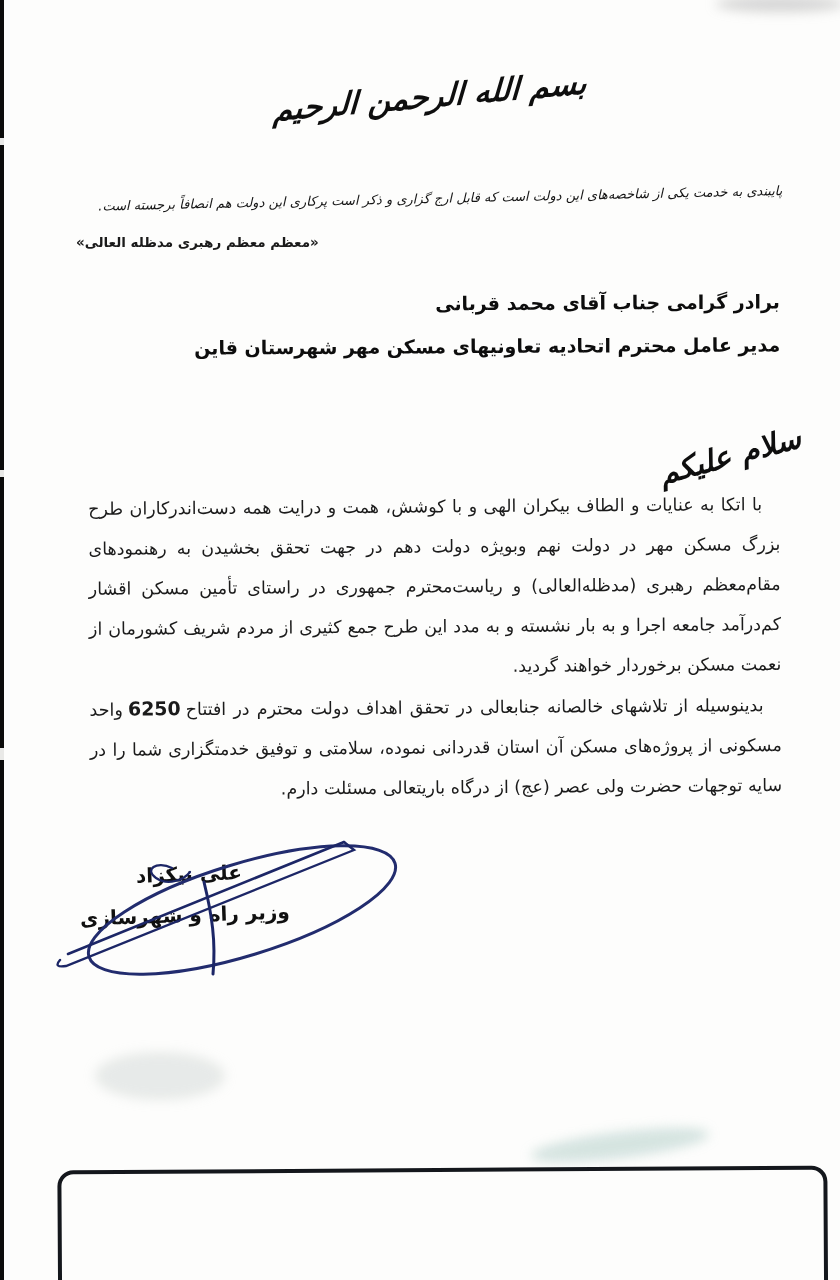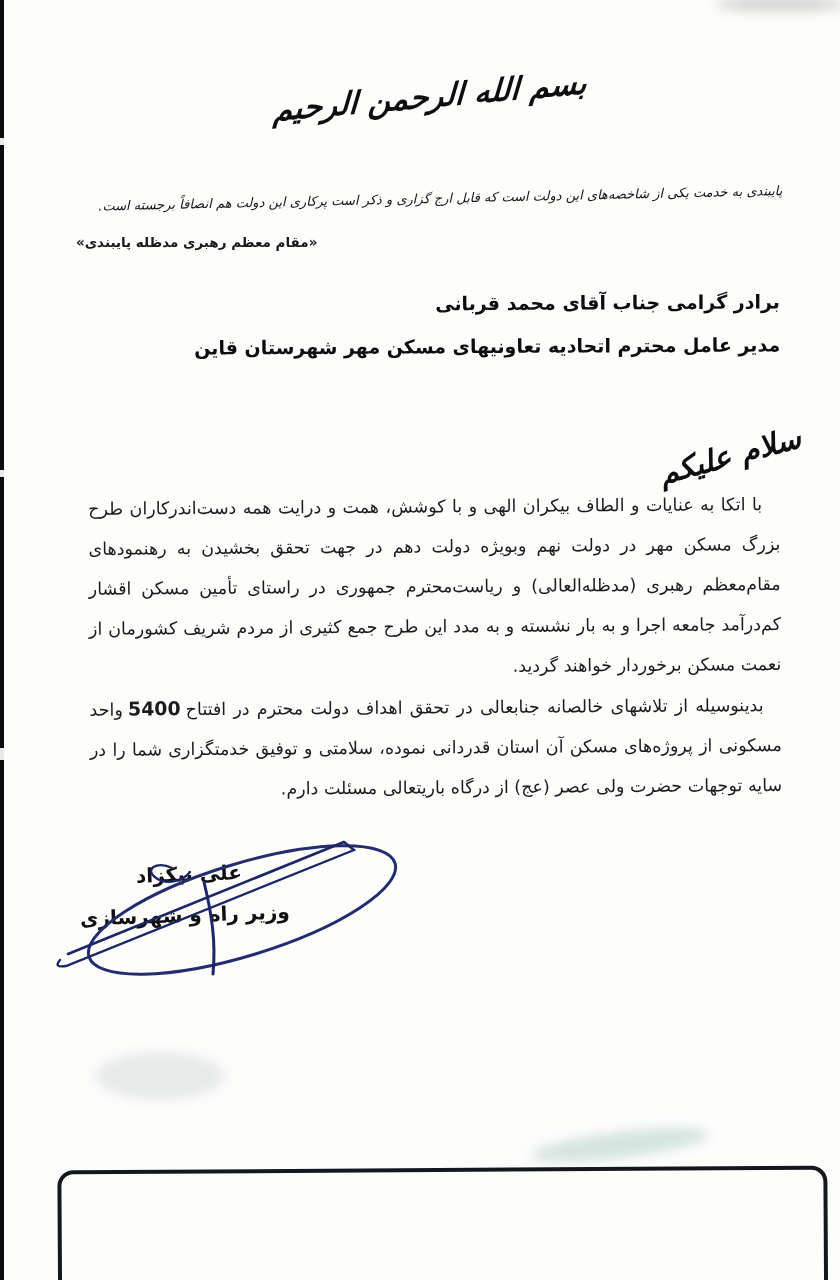--- a/index.html
+++ b/index.html
@@ -180,32 +180,32 @@
   <div class="edge-notch n2"></div>
   <div class="edge-notch n3"></div>
 
   <div class="smudge s1"></div>
   <div class="smudge s2"></div>
   <div class="smudge s3"></div>
 
   <div class="bismillah">بسم الله الرحمن الرحیم</div>
 
   <div class="quote-line">پایبندی به خدمت یکی از شاخصه‌های این دولت است که قابل ارج گزاری و ذکر است پرکاری این دولت هم انصافاً برجسته است.</div>
-  <div class="quote-attribution">«مقام معظم رهبری مدظله پایبندی»</div>
+  <div class="quote-attribution">«معظم معظم رهبری مدظله العالی»</div>
 
   <div class="recipient">
     <div>برادر گرامی جناب آقای محمد قربانی</div>
     <div>مدیر عامل محترم اتحادیه تعاونیهای مسکن مهر شهرستان قاین</div>
   </div>
 
   <div class="salutation">سلام علیکم</div>
 
   <div class="body-text">
     <p>با اتکا به عنایات و الطاف بیکران الهی و با کوشش، همت و درایت همه دست‌اندرکاران طرح بزرگ مسکن مهر در دولت نهم وبویژه دولت دهم در جهت تحقق بخشیدن به رهنمودهای مقام‌معظم رهبری (مدظله‌العالی) و ریاست‌محترم جمهوری در راستای تأمین مسکن اقشار کم‌درآمد جامعه اجرا و به بار نشسته و به مدد این طرح جمع کثیری از مردم شریف کشورمان از نعمت مسکن برخوردار خواهند گردید.</p>
-    <p><span>بدینوسیله از تلاشهای خالصانه جنابعالی در تحقق اهداف دولت محترم در افتتاح</span><strong class="units-count">5400</strong><span>واحد مسکونی از پروژه‌های مسکن آن استان قدردانی نموده، سلامتی و توفیق خدمتگزاری شما را در سایه توجهات حضرت ولی عصر (عج) از درگاه باریتعالی مسئلت دارم.</span></p>
+    <p><span>بدینوسیله از تلاشهای خالصانه جنابعالی در تحقق اهداف دولت محترم در افتتاح</span><strong class="units-count">6250</strong><span>واحد مسکونی از پروژه‌های مسکن آن استان قدردانی نموده، سلامتی و توفیق خدمتگزاری شما را در سایه توجهات حضرت ولی عصر (عج) از درگاه باریتعالی مسئلت دارم.</span></p>
   </div>
 
   <div class="signer-name">علی نیکزاد</div>
   <div class="signer-title">وزیر راه و شهرسازی</div>
 
   <svg class="signature-svg" viewBox="0 0 370 165" xmlns="http://www.w3.org/2000/svg">
     <ellipse cx="190" cy="80" rx="160" ry="46" transform="rotate(-17 190 80)" fill="none" stroke="#222c6e" stroke-width="3" stroke-linecap="round"></ellipse>
     <path d="M 16 124 L 292 12" fill="none" stroke="#1c2666" stroke-width="2.6" stroke-linecap="round"></path>
     <path d="M 8 130 Q 1 138 14 136 L 302 20 L 292 12" fill="none" stroke="#1c2666" stroke-width="2.4" stroke-linecap="round"></path>
     <path d="M 152 52 C 160 85 164 112 161 144" fill="none" stroke="#1c2666" stroke-width="3" stroke-linecap="round"></path>

